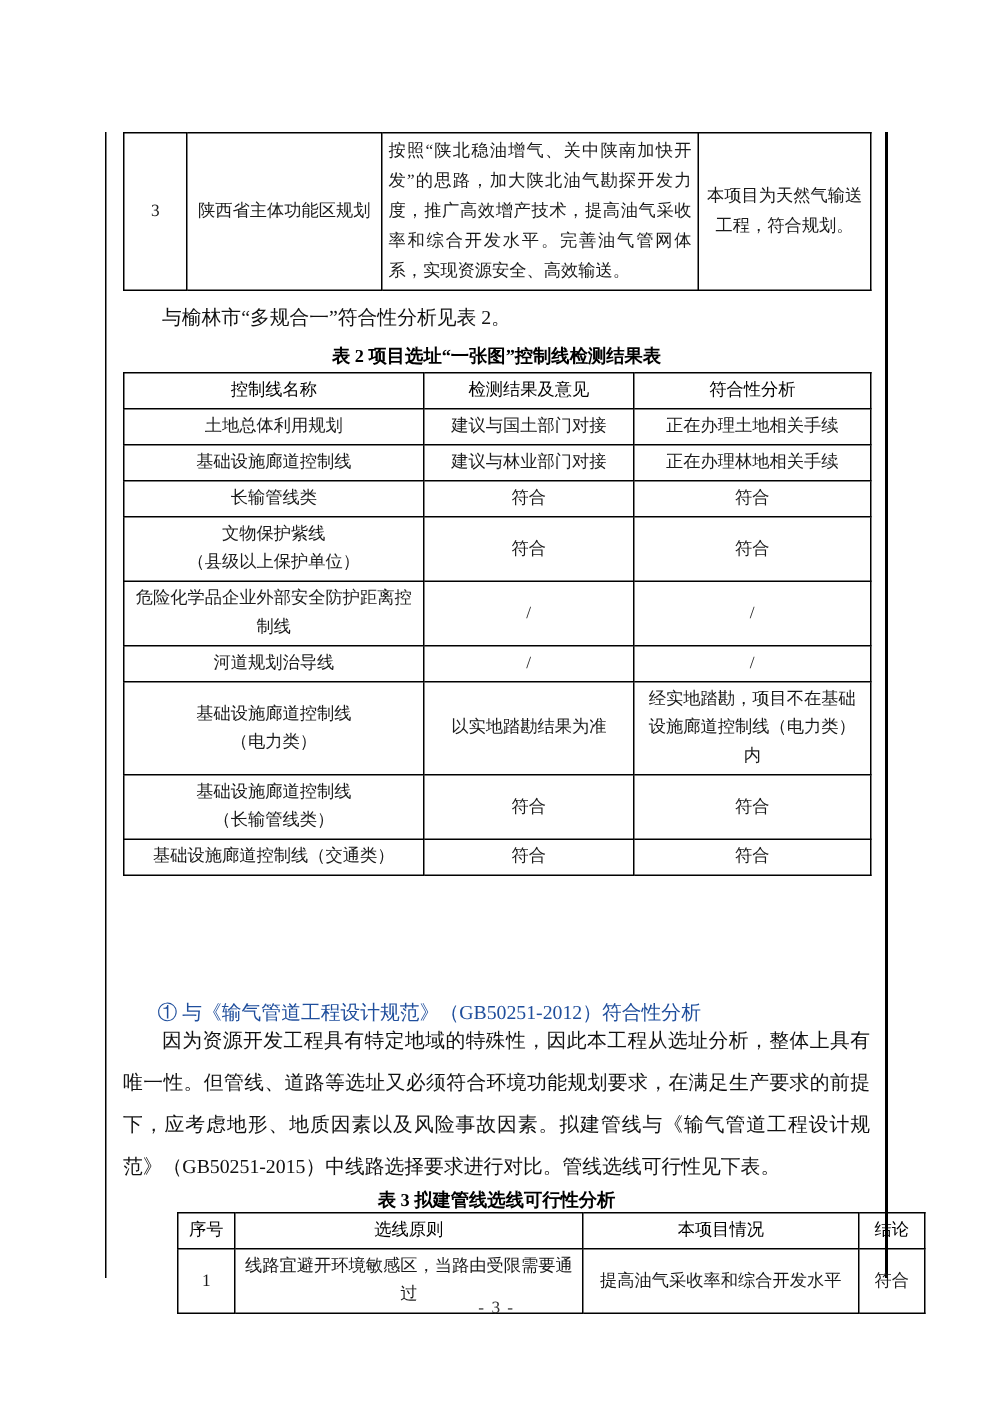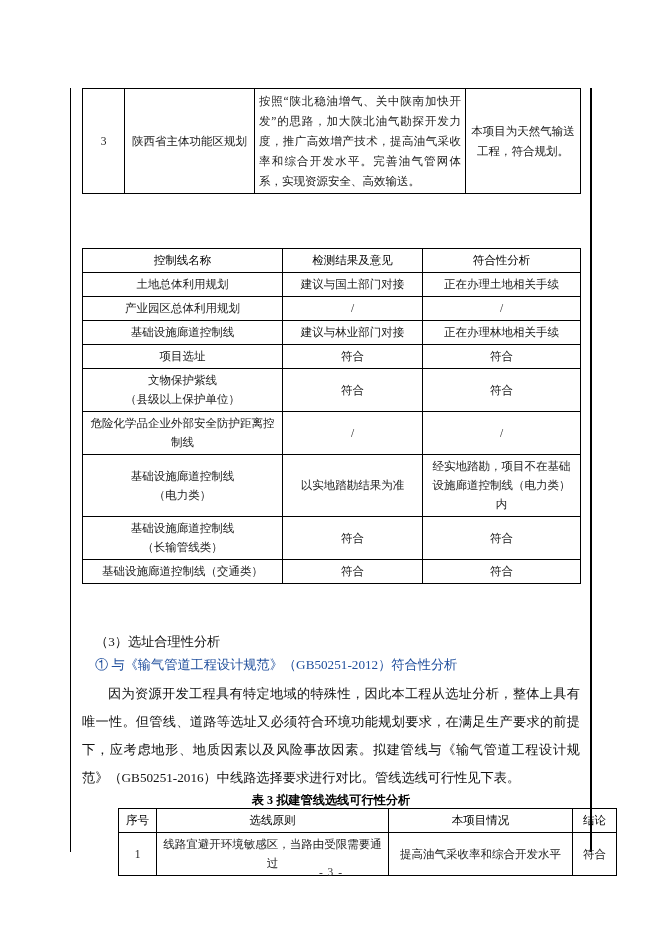--- a/index.html
+++ b/index.html
@@ -112,21 +112,21 @@
     text-align: center;
     font-size: 11.5px;
     color: #333;
     letter-spacing: 1px;
   }
 
   .blue-line {
     font-size: 13.2px;
     line-height: 26px;
     text-indent: 13px;
-    margin: 0;
+    margin: 10px;
   }
 </style>
 </head>
 <body>
 
 <div id="page">
 
   <div id="page-frame-left"></div>
   <div id="page-frame-right"></div>
 
@@ -142,21 +142,27 @@
         <tr>
           <td>3</td>
           <td>陕西省主体功能区规划</td>
           <td class="just">按照“陕北稳油增气、关中陕南加快开发”的思路，加大陕北油气勘探开发力度，推广高效增产技术，提高油气采收率和综合开发水平。完善油气管网体系，实现资源安全、高效输送。</td>
           <td>本项目为天然气输送工程，符合规划。</td>
         </tr>
       </tbody>
     </table>
   </div>
 
-
+  <div id="line-intro">
+    <p class="para">与榆林市“多规合一”符合性分析见表 2。</p>
+  </div>
+
+  <div id="cap2">
+    <p class="tbl-caption">表 2   项目选址“一张图”控制线检测结果表</p>
+  </div>
 
   <div id="table2-wrap">
     <table class="doc-table" id="table2">
       <colgroup>
         <col style="width:200px">
         <col style="width:140px">
         <col style="width:158px">
       </colgroup>
       <thead>
         <tr>
@@ -165,41 +171,41 @@
           <th>符合性分析</th>
         </tr>
       </thead>
       <tbody id="table2-body">
           <tr>
             <td>土地总体利用规划</td>
             <td>建议与国土部门对接</td>
             <td>正在办理土地相关手续</td>
           </tr>
           <tr>
-            <td>产业园区总体利用规划</td>
-            <td>/</td>
-            <td>/</td>
-          </tr>
-          <tr>
             <td>基础设施廊道控制线</td>
             <td>建议与林业部门对接</td>
             <td>正在办理林地相关手续</td>
           </tr>
           <tr>
-            <td>项目选址</td>
+            <td>长输管线类</td>
             <td>符合</td>
             <td>符合</td>
           </tr>
           <tr>
             <td>文物保护紫线<br>（县级以上保护单位）</td>
             <td>符合</td>
             <td>符合</td>
           </tr>
           <tr>
             <td>危险化学品企业外部安全防护距离控制线</td>
+            <td>/</td>
+            <td>/</td>
+          </tr>
+          <tr>
+            <td>河道规划治导线</td>
             <td>/</td>
             <td>/</td>
           </tr>
           <tr>
             <td>基础设施廊道控制线<br>（电力类）</td>
             <td>以实地踏勘结果为准</td>
             <td>经实地踏勘，项目不在基础设施廊道控制线（电力类）内</td>
           </tr>
           <tr>
             <td>基础设施廊道控制线<br>（长输管线类）</td>
@@ -208,30 +214,27 @@
           </tr>
           <tr>
             <td>基础设施廊道控制线（交通类）</td>
             <td>符合</td>
             <td>符合</td>
           </tr>
         </tbody>
     </table>
   </div>
 
-  <div id="para3">
-    <p class="para indent1">（3）选址合理性分析</p>
-  </div>
 
   <div id="para-blue">
     <p class="blue-line blue">① 与《输气管道工程设计规范》（GB50251-2012）符合性分析</p>
   </div>
 
   <div id="para-body">
-    <p class="para">因为资源开发工程具有特定地域的特殊性，因此本工程从选址分析，整体上具有唯一性。但管线、道路等选址又必须符合环境功能规划要求，在满足生产要求的前提下，应考虑地形、地质因素以及风险事故因素。拟建管线与《输气管道工程设计规范》（GB50251-2016）中线路选择要求进行对比。管线选线可行性见下表。</p>
+    <p class="para">因为资源开发工程具有特定地域的特殊性，因此本工程从选址分析，整体上具有唯一性。但管线、道路等选址又必须符合环境功能规划要求，在满足生产要求的前提下，应考虑地形、地质因素以及风险事故因素。拟建管线与《输气管道工程设计规范》（GB50251-2015）中线路选择要求进行对比。管线选线可行性见下表。</p>
   </div>
 
   <div id="cap3">
     <p class="tbl-caption">表 3   拟建管线选线可行性分析</p>
   </div>
 
   <div id="table3-wrap">
     <table class="doc-table" id="table3">
       <colgroup>
         <col style="width:38px">

